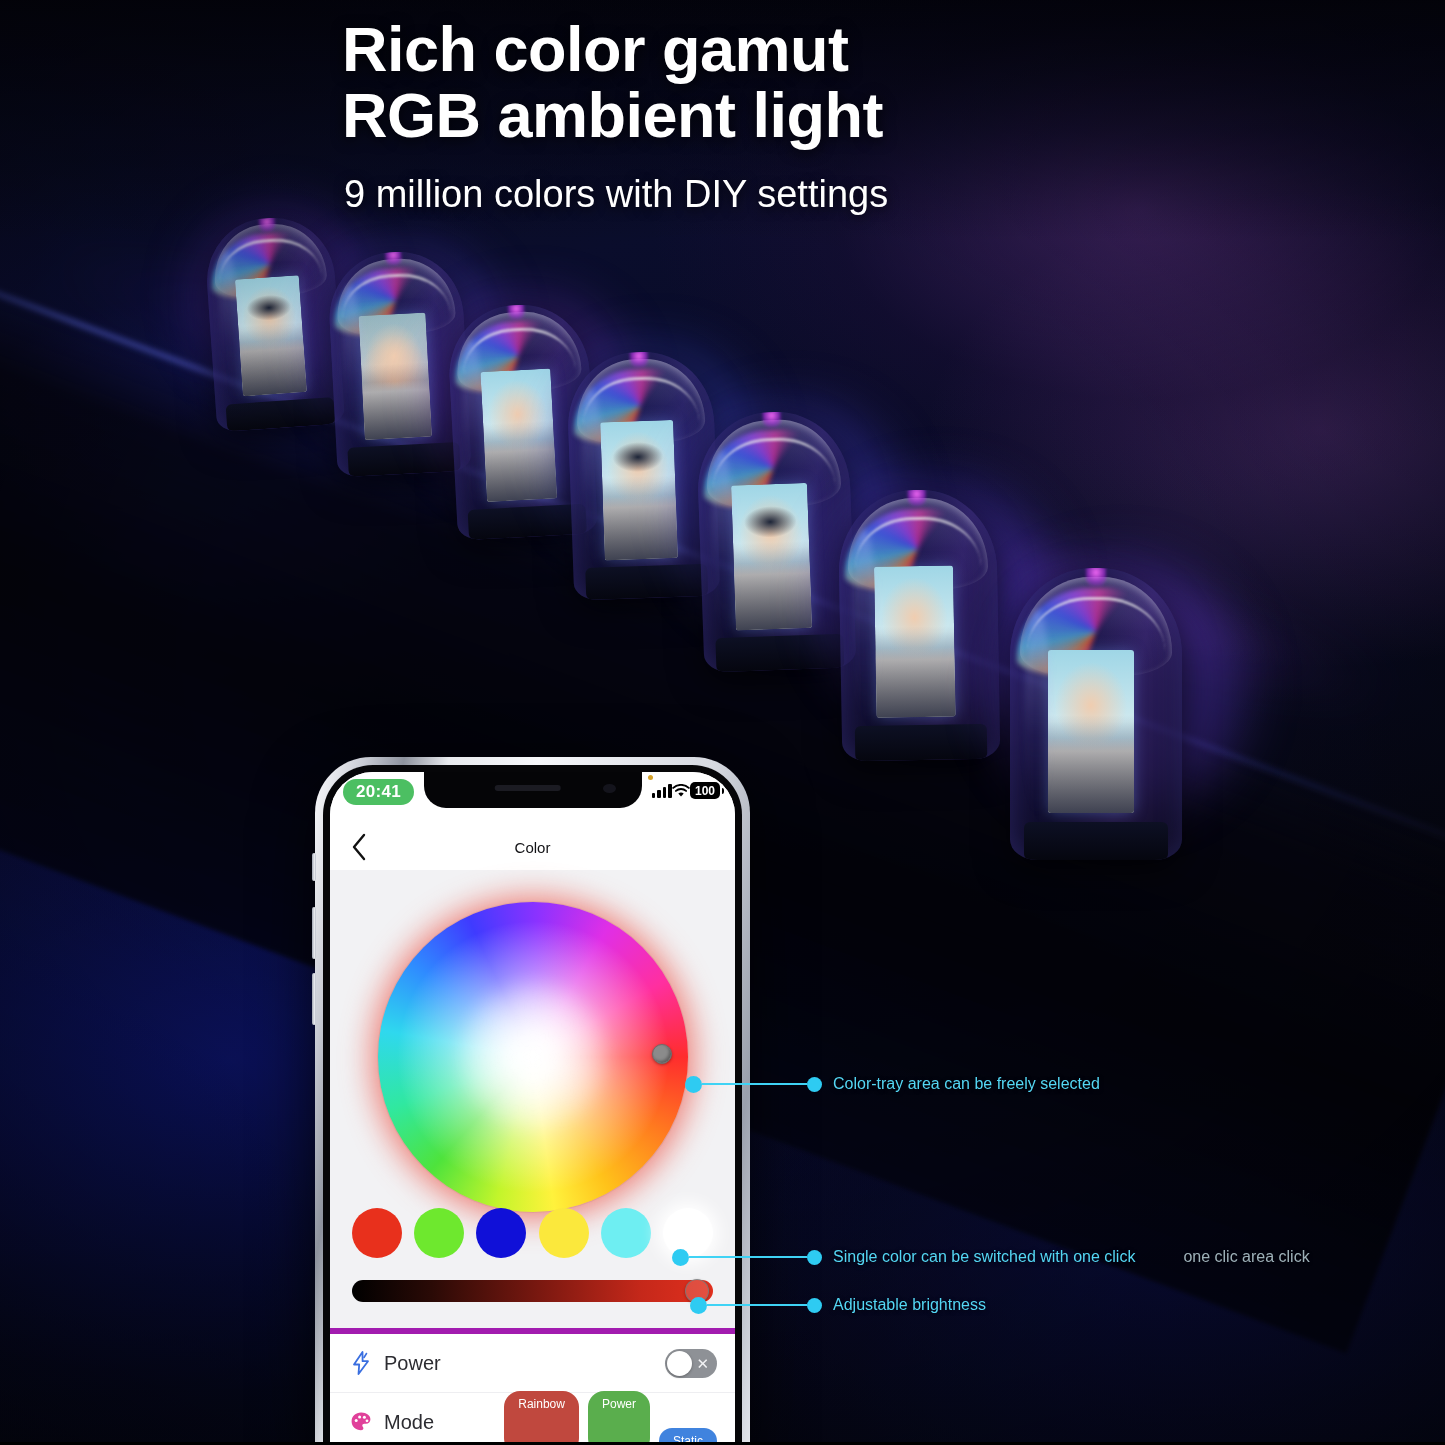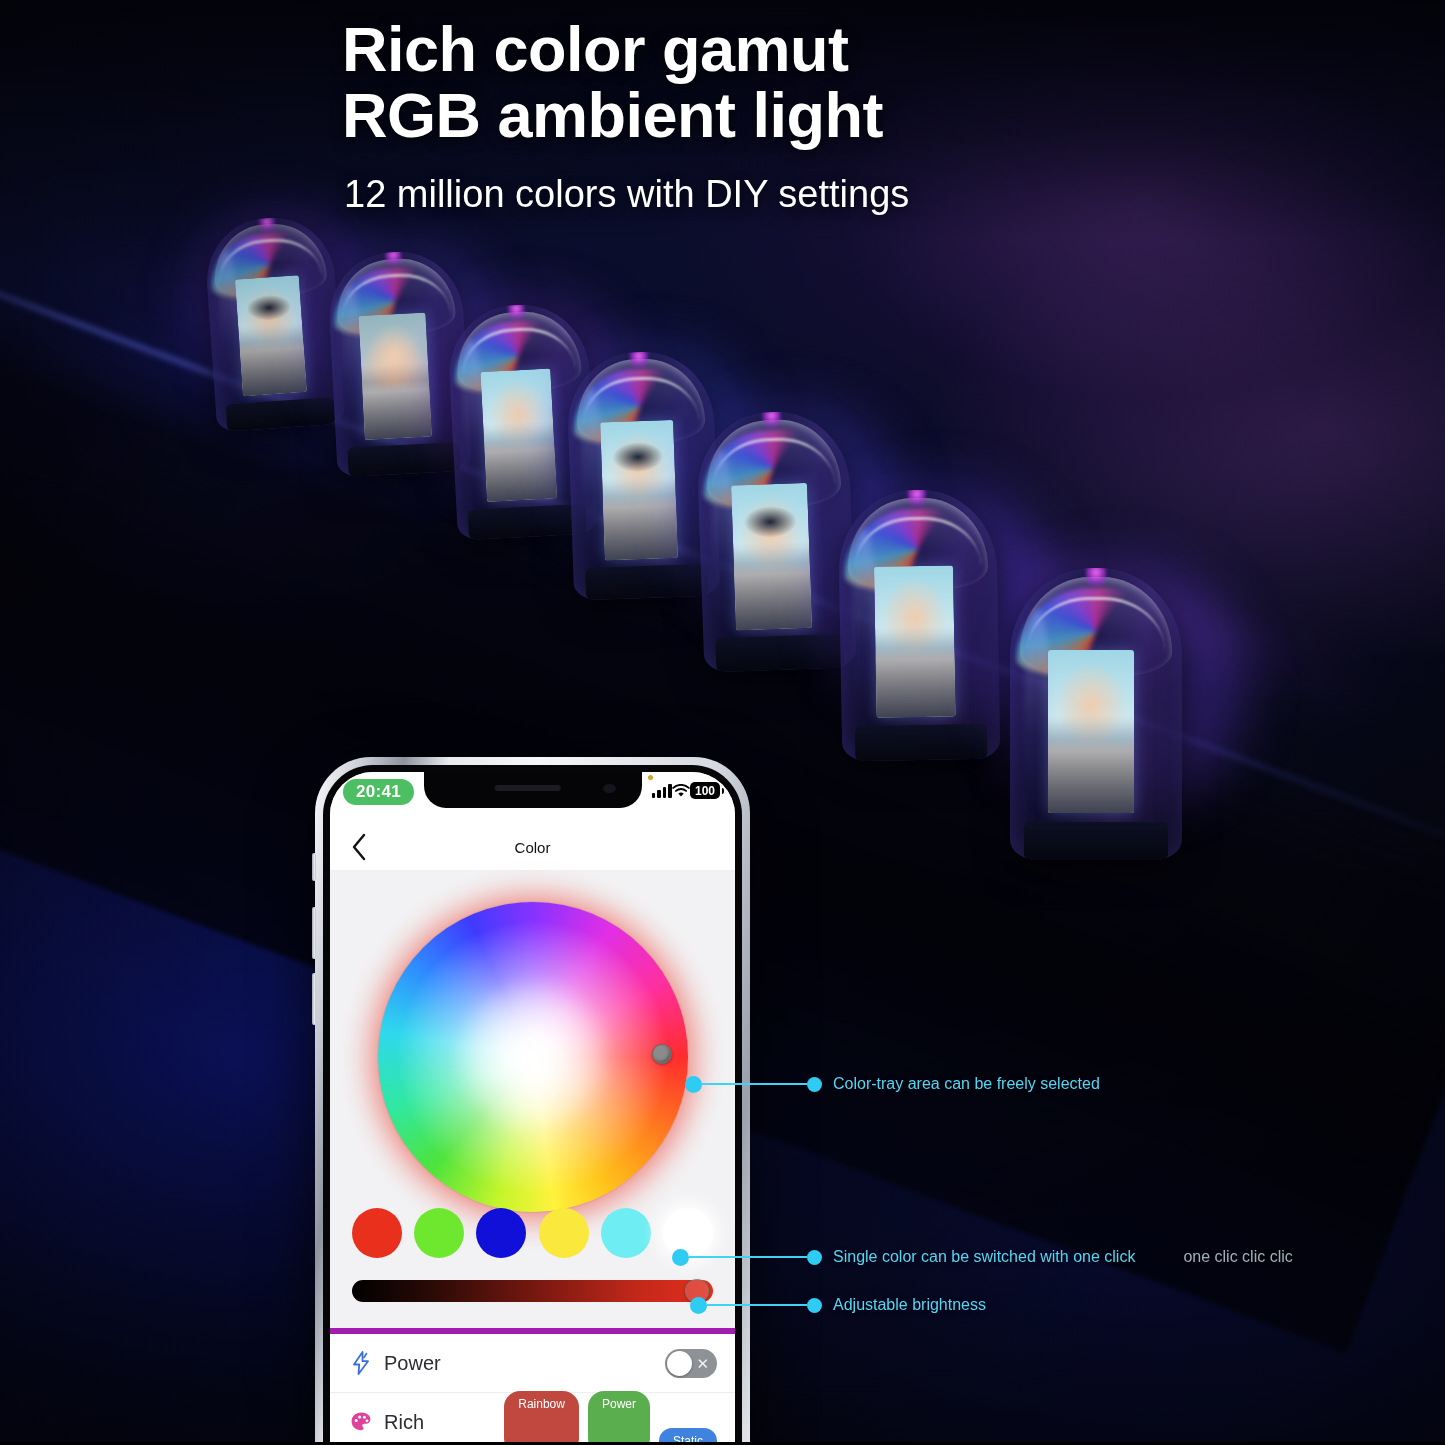--- a/index.html
+++ b/index.html
@@ -659,21 +659,21 @@
     </div>
     <div class="tube-glass-ref"></div>
     <div class="tube-base"></div>
   </div>
 
   <div class="bg-topdark"></div>
   <div class="bg-vignette"></div>
 
   <div class="headline">Rich color gamut
 RGB ambient light</div>
-  <div class="subhead">12 million colors with DIY settings</div>
+  <div class="subhead">9 million colors with DIY settings</div>
 
   <div class="phone">
     <div class="phone-outer"></div>
     <div class="phone-btn silent"></div>
     <div class="phone-btn vol-up"></div>
     <div class="phone-btn vol-dn"></div>
     <div class="phone-mid"></div>
 
     <div class="phone-screen">
 
@@ -757,21 +757,21 @@
           <div class="ctrl-row">
             <span class="ctrl-ic">
               <svg width="22" height="22" viewBox="0 0 22 22">
                 <path d="M11 1.6C5.8 1.6 1.6 5.5 1.6 10.4c0 4.9 4.2 8.8 9.4 8.8 1.5 0 2.4-.9 2.4-2 0-.6-.3-1-.6-1.4-.3-.4-.5-.7-.5-1.2 0-1 .9-1.8 2-1.8h1.4c3 0 4.7-1.8 4.7-4.5 0-3.7-4-6.7-9-6.7z" fill="#E0419A"></path>
                 <circle cx="6.2" cy="9.6" r="1.5" fill="#fff"></circle>
                 <circle cx="9.6" cy="6.0" r="1.5" fill="#fff"></circle>
                 <circle cx="14.4" cy="6.3" r="1.5" fill="#fff"></circle>
                 <circle cx="17.0" cy="9.8" r="1.4" fill="#fff"></circle>
               </svg>
             </span>
-            <span class="ctrl-label">Rich</span>
+            <span class="ctrl-label">Mode</span>
             <span class="ctrl-spacer"></span>
             <span class="mode-btns">
               <span class="mode-btn" style="background: rgb(192, 72, 62);">Rainbow</span>
               <span class="mode-btn" style="background: rgb(90, 174, 77);">Power</span>
               <span class="mode-btn" style="background: rgb(64, 131, 222); margin-top: 37px;">Static</span>
             </span>
           </div>
         </div>
 
       </div>
@@ -783,21 +783,21 @@
     <span class="co-line" style="width:105px;"></span>
     <span class="co-dot"></span>
     <span class="co-text">Color-tray area can be freely selected</span>
   </div>
 
   <div class="callout" style="left:672px; top:1257px;">
     <span class="co-dot inner"></span>
     <span class="co-line" style="width:118px;"></span>
     <span class="co-dot"></span>
     <span class="co-text">Single color can be switched with one click</span>
-    <span class="co-text ghost" style="margin-left:48px;">one clic clic clic</span>
+    <span class="co-text ghost" style="margin-left:48px;">one clic area click</span>
   </div>
 
   <div class="callout" style="left:690px; top:1305px;">
     <span class="co-dot inner"></span>
     <span class="co-line" style="width:100px;"></span>
     <span class="co-dot"></span>
     <span class="co-text">Adjustable brightness</span>
   </div>
 
 </div>

